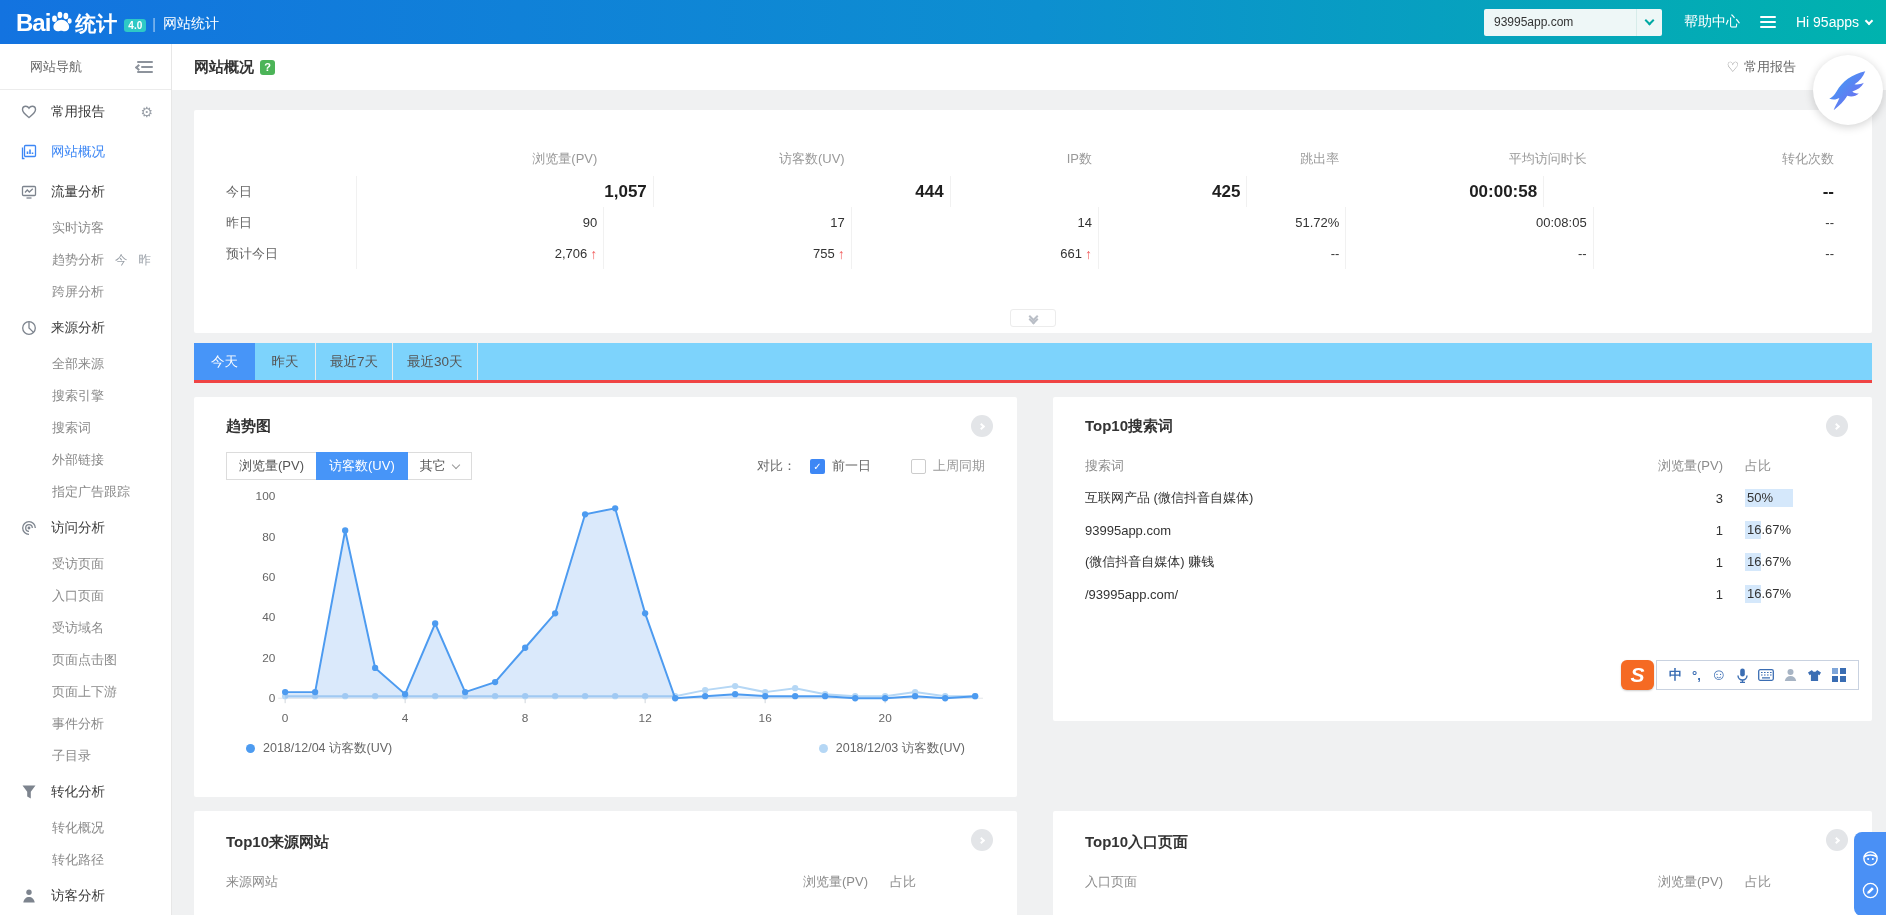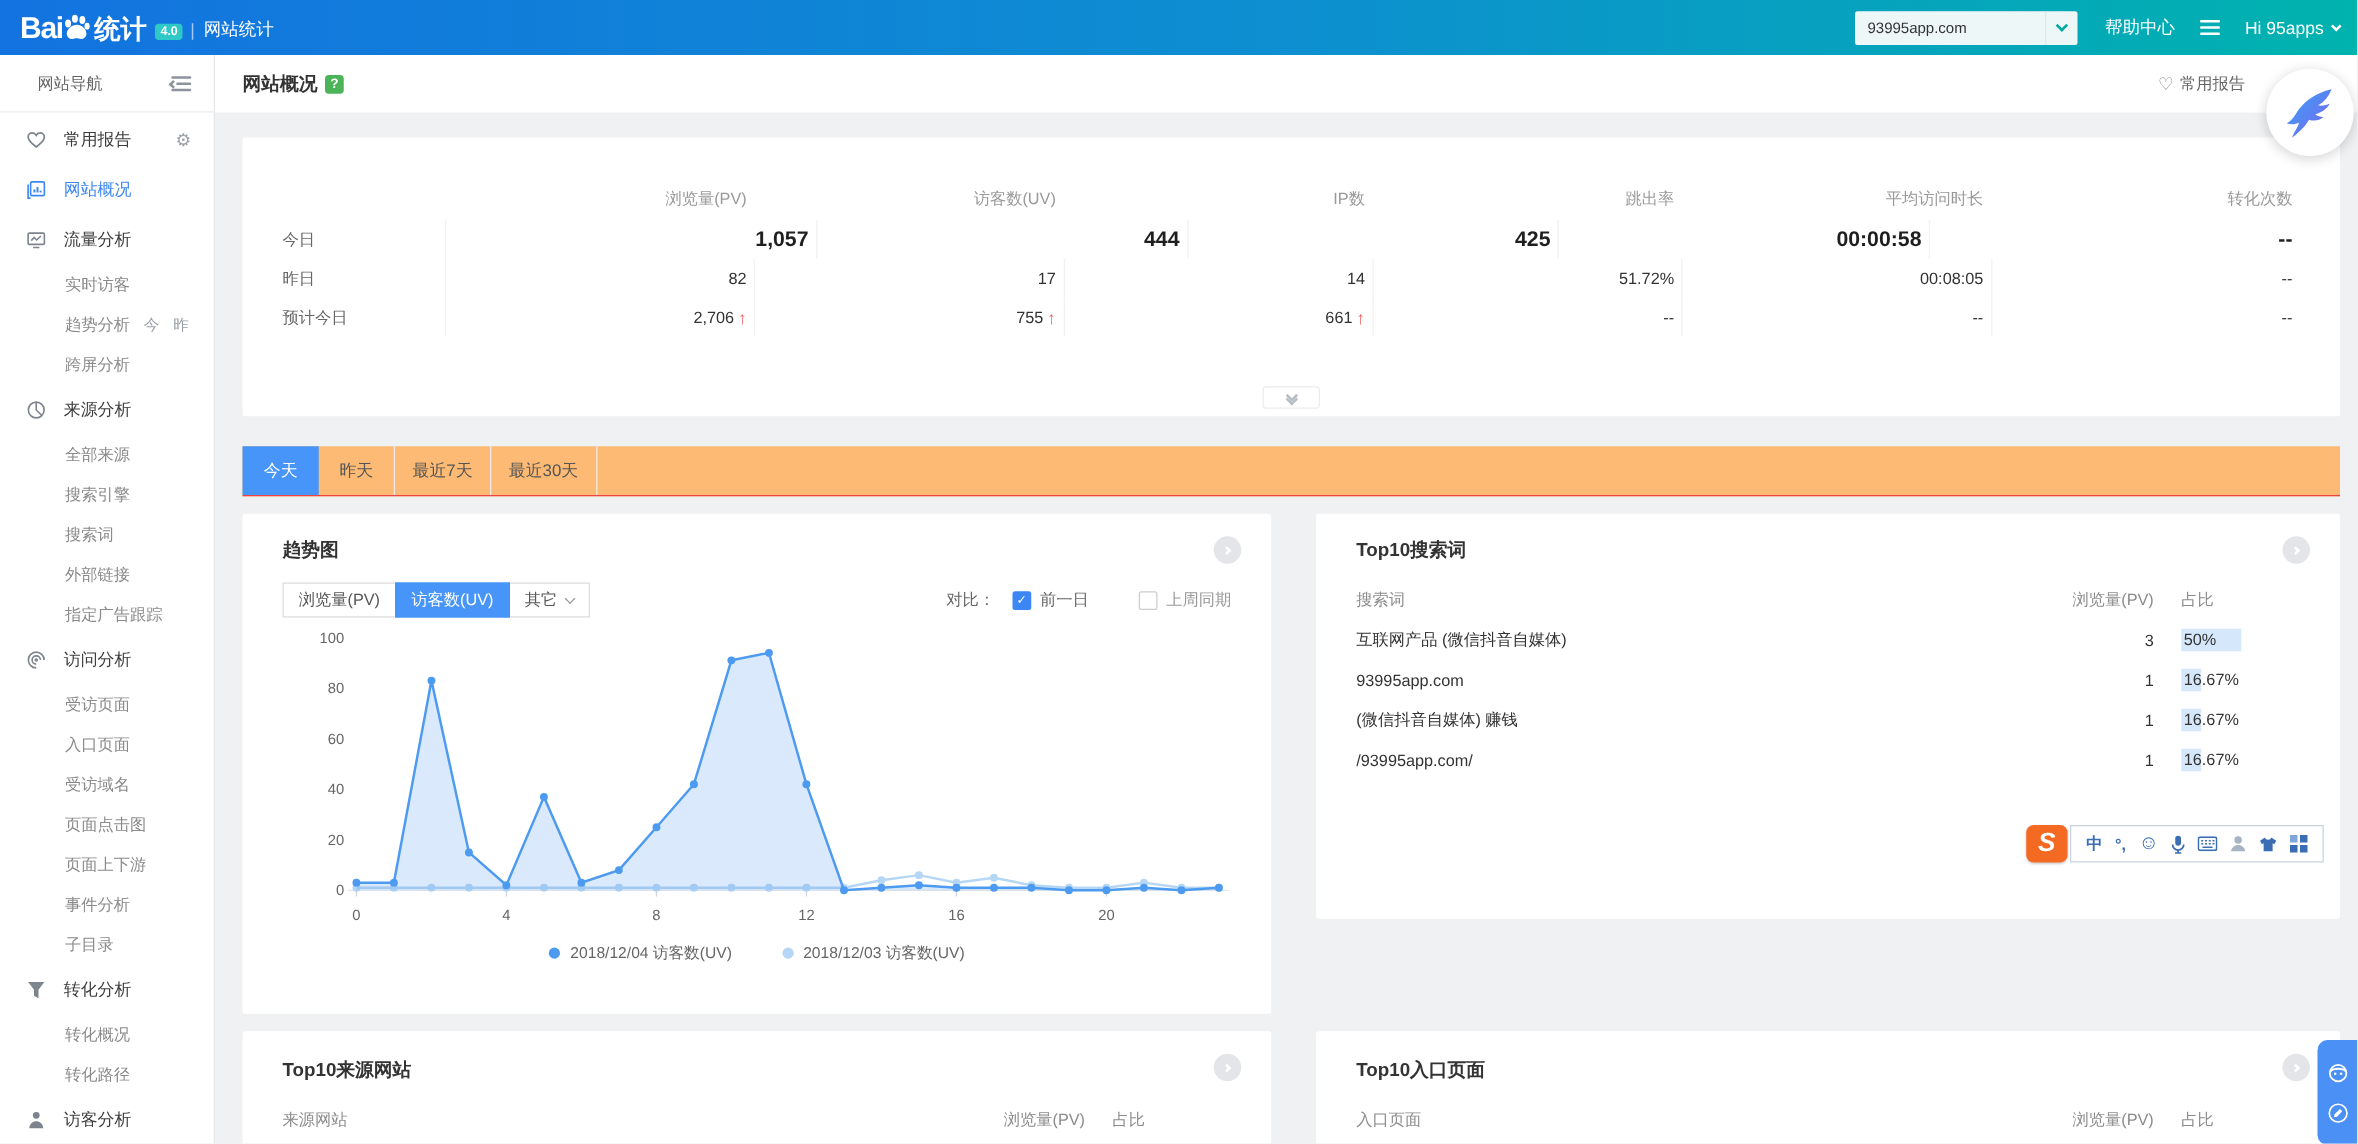--- a/index.html
+++ b/index.html
@@ -80,21 +80,21 @@
   .tt-row.head .tt-col{color:#999}
   .tt-row.vals .tt-col{border-left:1px solid #f1f1f1;align-self:stretch;display:flex;align-items:center;justify-content:flex-end}
   .tt-row.r-today .tt-col{font-size:17px;font-weight:bold;color:#1f1f1f}
   .up-arrow{color:#f25c5c;font-weight:bold;font-size:14px;margin-left:3px}
   .tt-collapse{position:absolute;left:50%;bottom:6px;transform:translateX(-50%);width:46px;height:18px;
     border:1px solid #ececec;border-radius:3px;display:flex;flex-direction:column;align-items:center;justify-content:center;cursor:pointer}
   .tt-collapse i{width:7px;height:7px;border-right:2px solid #b9bec6;border-bottom:2px solid #b9bec6;transform:rotate(45deg);margin-top:-4px}
   .tt-collapse i:first-child{margin-top:-1px}
 
   
-  .date-tabs{margin-top:24px;height:40px;background:#fdba74;display:flex;border-bottom:1px solid #ef4444}
+  .date-tabs{margin-top:10px;height:40px;background:#7dd3fc;display:flex;border-bottom:3px solid #ef4444}
   .dtab{min-width:61px;padding:0 14px;display:flex;align-items:center;justify-content:center;
     border-right:1px solid #ebebeb;color:#555;cursor:pointer;font-size:13.5px}
   .dtab.active{background:#4795f8;color:#fff;border-right:none}
 
   
   .row{display:flex;margin-top:14px}
   .card-trend{width:823px;height:400px;padding:20px 32px;position:relative;margin-right:36px}
   .card-search{flex:1;height:324px;padding:20px 32px;position:relative}
   .panel-arrow{position:absolute;right:24px;top:18px;width:22px;height:22px;border-radius:50%;background:#e3e5e8;
     display:flex;align-items:center;justify-content:center;cursor:pointer}
@@ -109,21 +109,21 @@
   .seg-caret{width:6px;height:6px;border-right:1.5px solid #999;border-bottom:1.5px solid #999;transform:rotate(45deg);margin:-3px 0 0 7px}
   .compare{margin-left:auto;display:flex;align-items:center;color:#666}
   .cmp-opt{display:flex;align-items:center;margin-left:14px;cursor:pointer}
   .cmp-opt .box{width:15px;height:15px;border-radius:2px;margin-right:7px;display:flex;align-items:center;justify-content:center}
   .cmp-opt .box.checked{background:#3d87f5;color:#fff;font-size:10px}
   .cmp-opt .box.un{border:1px solid #ccc;background:#fff}
   .cmp-opt.dim{color:#999;margin-left:40px}
 
   .trend-chart{margin-top:6px;width:759px}
   .trend-chart text.ax{font-size:12px;fill:#666;font-family:"Liberation Sans","DejaVu Sans",sans-serif}
-  .legend{display:flex;justify-content:center;margin-top:2px}
+  .legend{display:flex;justify-content:space-between;margin-top:2px}
   .legend-item{display:flex;align-items:center;color:#666;font-size:12.5px;margin:0 20px;cursor:pointer}
   .legend-dot{width:9px;height:9px;border-radius:50%;margin-right:8px}
 
   
   .tp-head{display:flex;align-items:center;height:32px;margin-top:14px;color:#8c8c8c}
   .tp-row{display:flex;align-items:center;height:32px;color:#333}
   .tp-name{flex:1;overflow:hidden;white-space:nowrap;text-overflow:ellipsis}
   .tp-pv{width:80px;text-align:right}
   .tp-pct{width:95px;margin-left:22px;position:relative;height:20px;line-height:20px}
   .tp-pct .bar{position:absolute;left:0;top:1px;bottom:1px;background:#d5e8fb}
@@ -366,21 +366,21 @@
               <div class="tt-col">
                 <span>00:00:58</span>
               </div>
               <div class="tt-col">
                 <span>--</span>
               </div>
             </div>
             <div class="tt-row vals">
               <div class="tt-label">昨日</div>
               <div class="tt-col">
-                <span>82</span>
+                <span>90</span>
               </div>
               <div class="tt-col">
                 <span>17</span>
               </div>
               <div class="tt-col">
                 <span>14</span>
               </div>
               <div class="tt-col">
                 <span>51.72%</span>
               </div>

